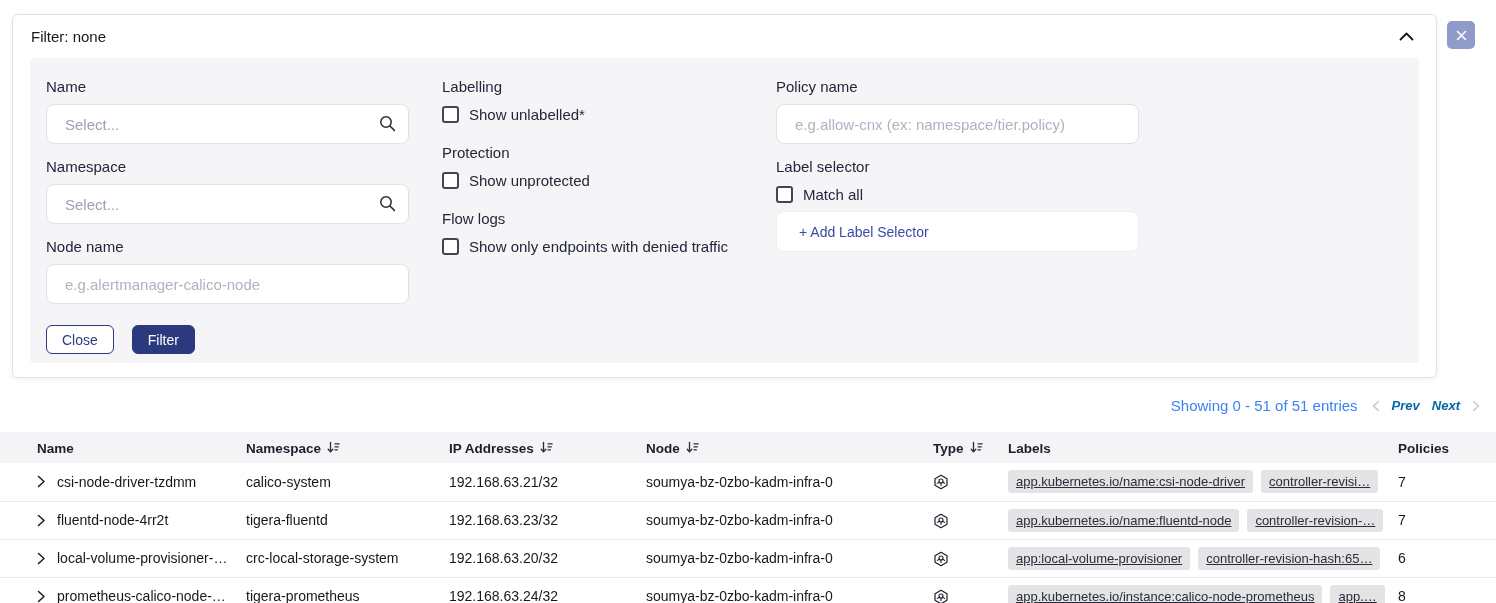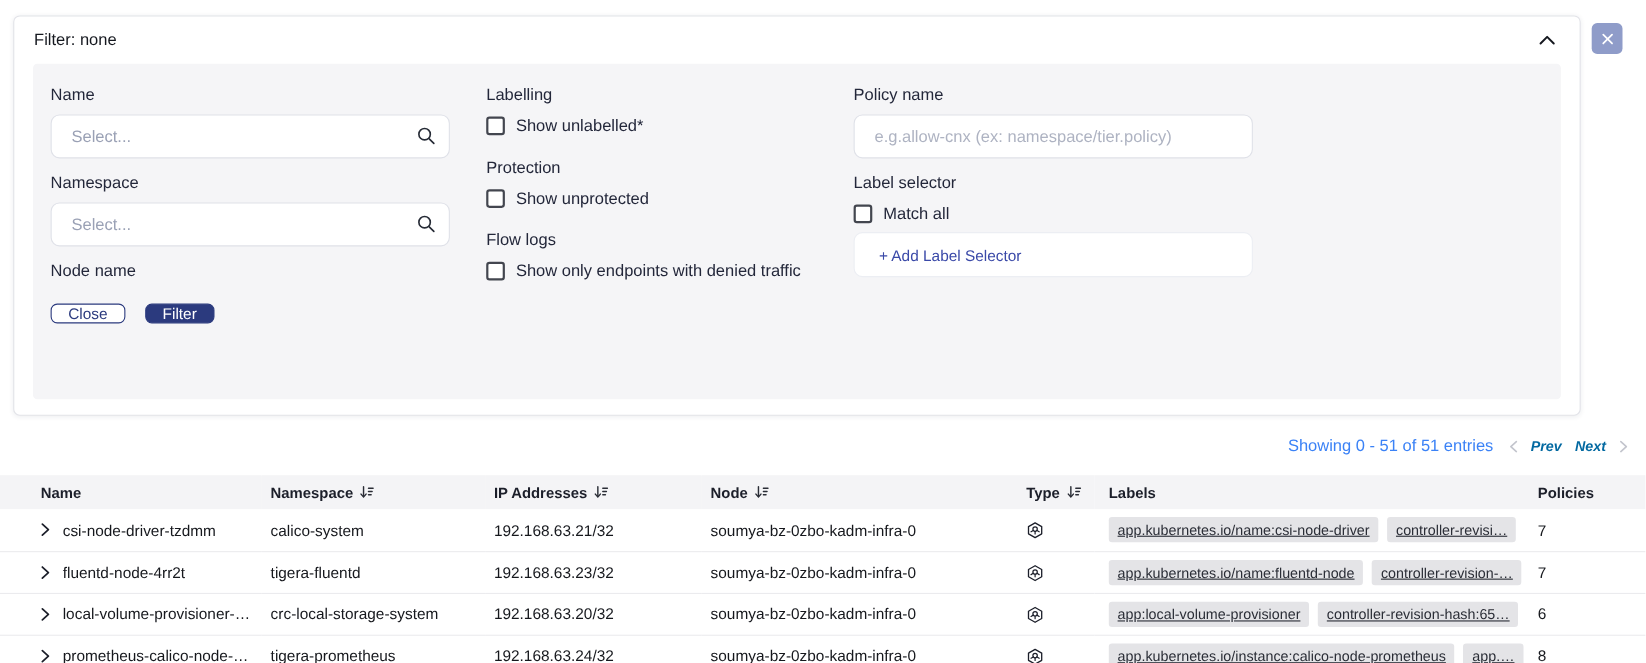--- a/index.html
+++ b/index.html
@@ -68,21 +68,21 @@
     width:100%; height:41px;
     background:#fff; border:1px solid #eceef3; border-radius:8px;
     text-align:left; padding-left:22px;
     font-size:14px; font-weight:500; color:#3a49a8;
     font-family:"Liberation Sans","DejaVu Sans",sans-serif;
     cursor:pointer;
   }
 
   .btn-row { margin-top:21px; display:flex; gap:18px; }
   .btn {
-    height:18px; border-radius:6px; font-size:14px; font-weight:500;
+    height:29px; border-radius:6px; font-size:14px; font-weight:500;
     padding:0 15px; cursor:pointer;
     font-family:"Liberation Sans","DejaVu Sans",sans-serif;
   }
   .btn-outline { background:#fff; border:1px solid #2b3a7e; color:#2b3a7e; }
   .btn-primary { background:#2b3a7e; border:1px solid #2b3a7e; color:#fff; }
 
   .dismiss-btn {
     position:absolute; left:1447px; top:21px;
     width:28px; height:28px; border:none; border-radius:5px;
     background:#8f9cc9; cursor:pointer;
@@ -160,20 +160,23 @@
         <input class="text-input" type="text" placeholder="Select..." style="">
         <span class="search-glyph">
           <svg width="17" height="17" viewBox="0 0 17 17">
               <circle cx="7" cy="7" r="5.2" fill="none" stroke="#262b36" stroke-width="1.5"></circle>
               <path d="M11.2 11.2L15.4 15.4" stroke="#262b36" stroke-width="1.5" stroke-linecap="round"></path>
             </svg>
         </span>
       </div>
 
       <label class="field-label">Node name</label>
+      <div class="input-wrap">
+        <input class="text-input hint" type="text" placeholder="e.g.alertmanager-calico-node" style="">
+      </div>
 
       <div class="btn-row">
         <button class="btn btn-outline">Close</button>
         <button class="btn btn-primary">Filter</button>
       </div>
     </div>
 
     <div class="fcol2">
       <span class="section-heading">Labelling</span>
       <div class="checkbox-row">

